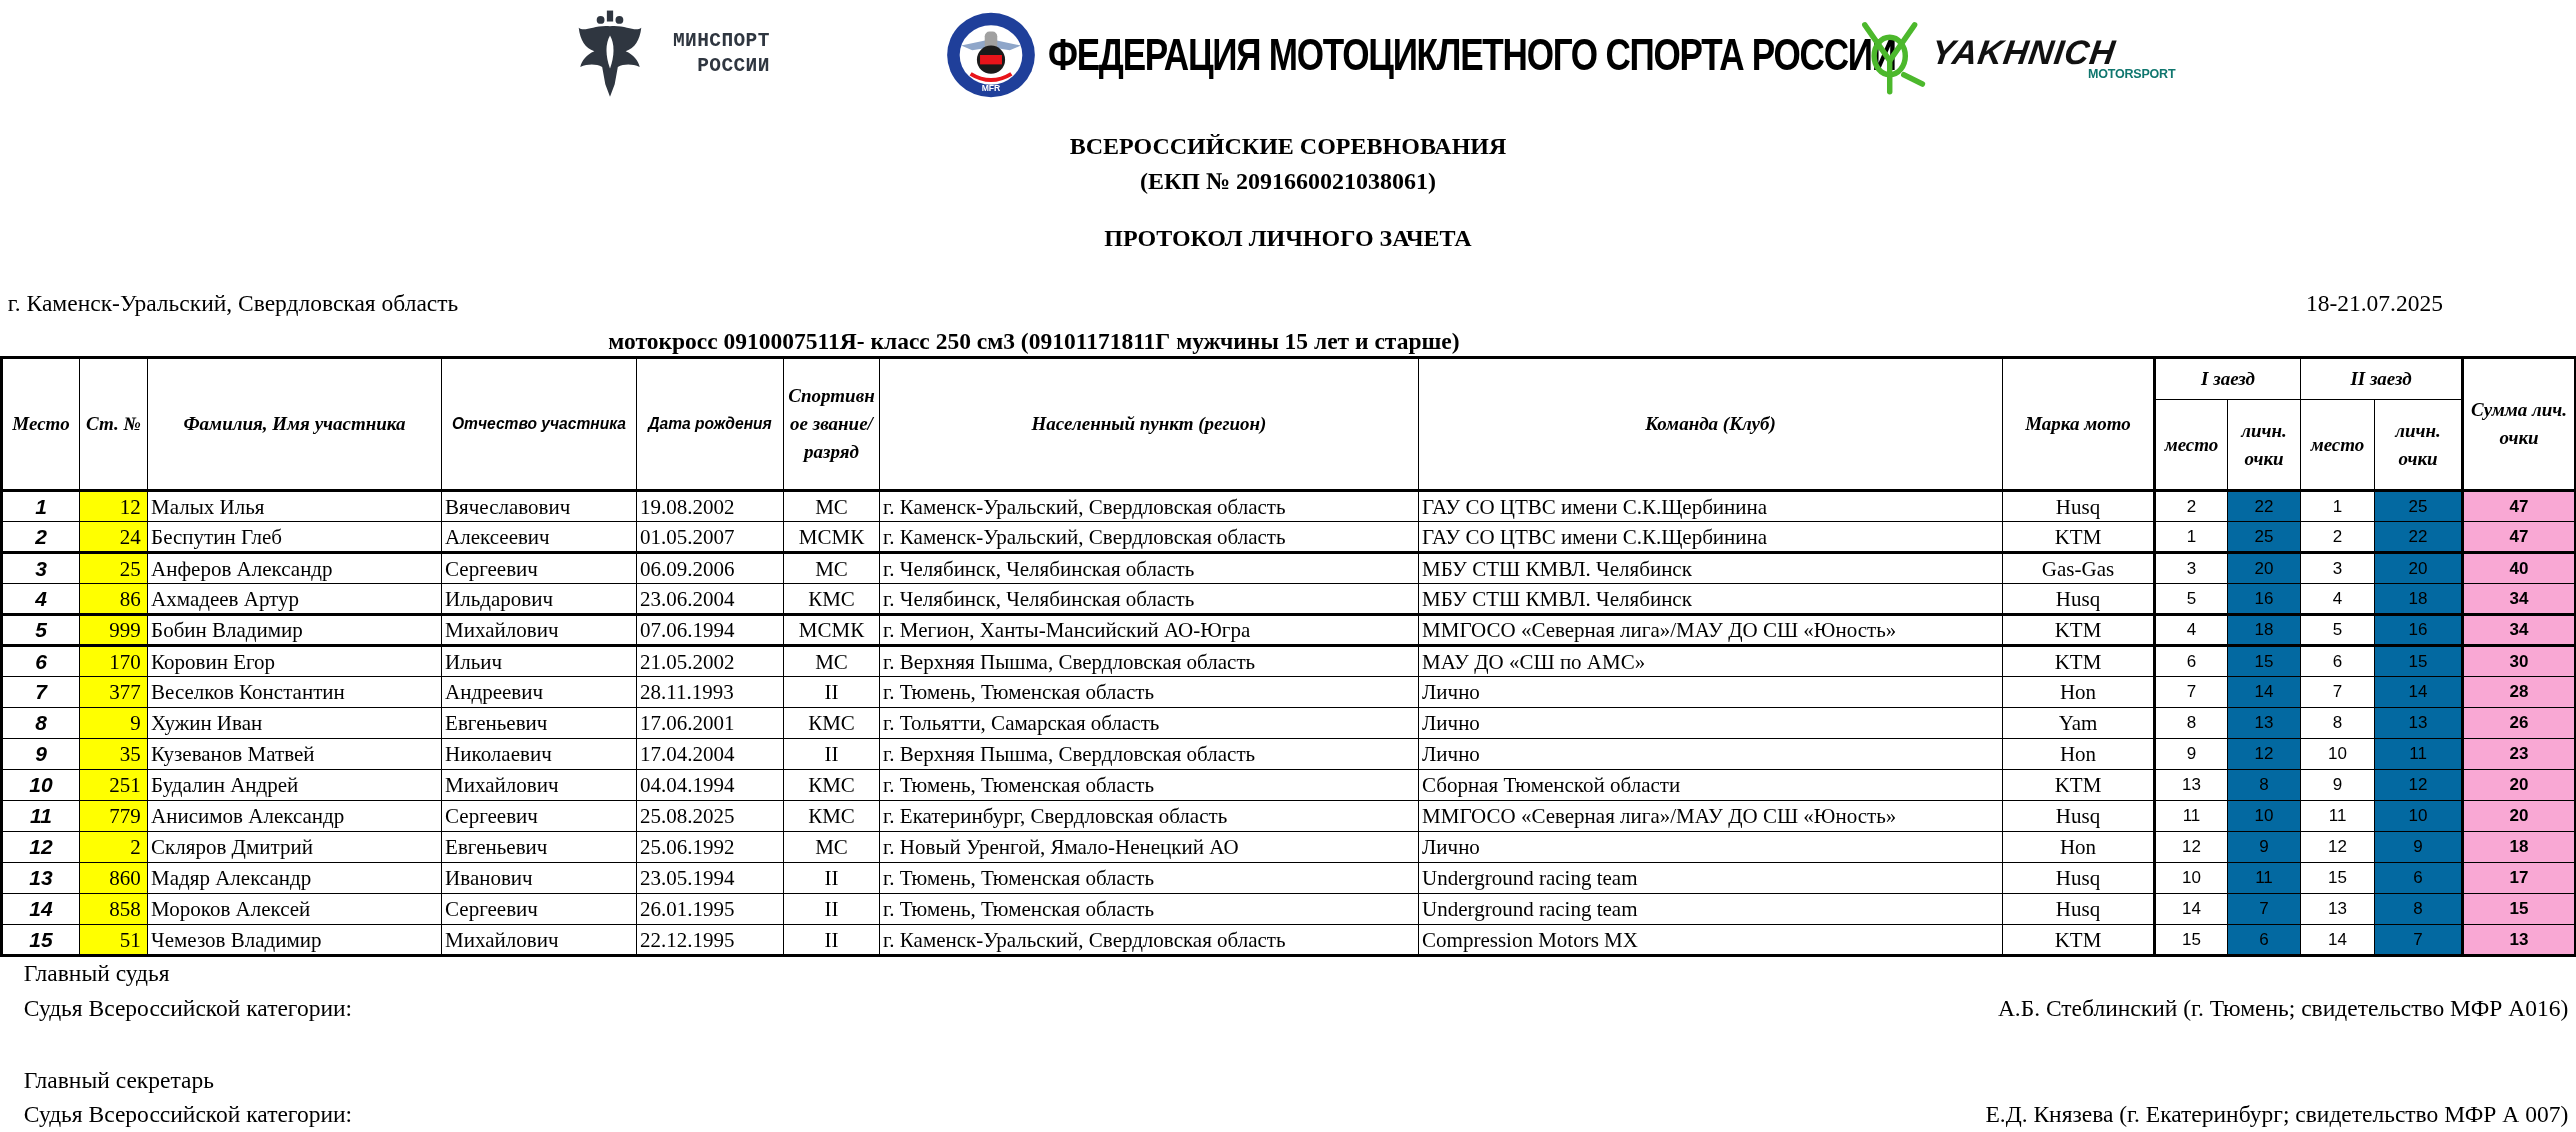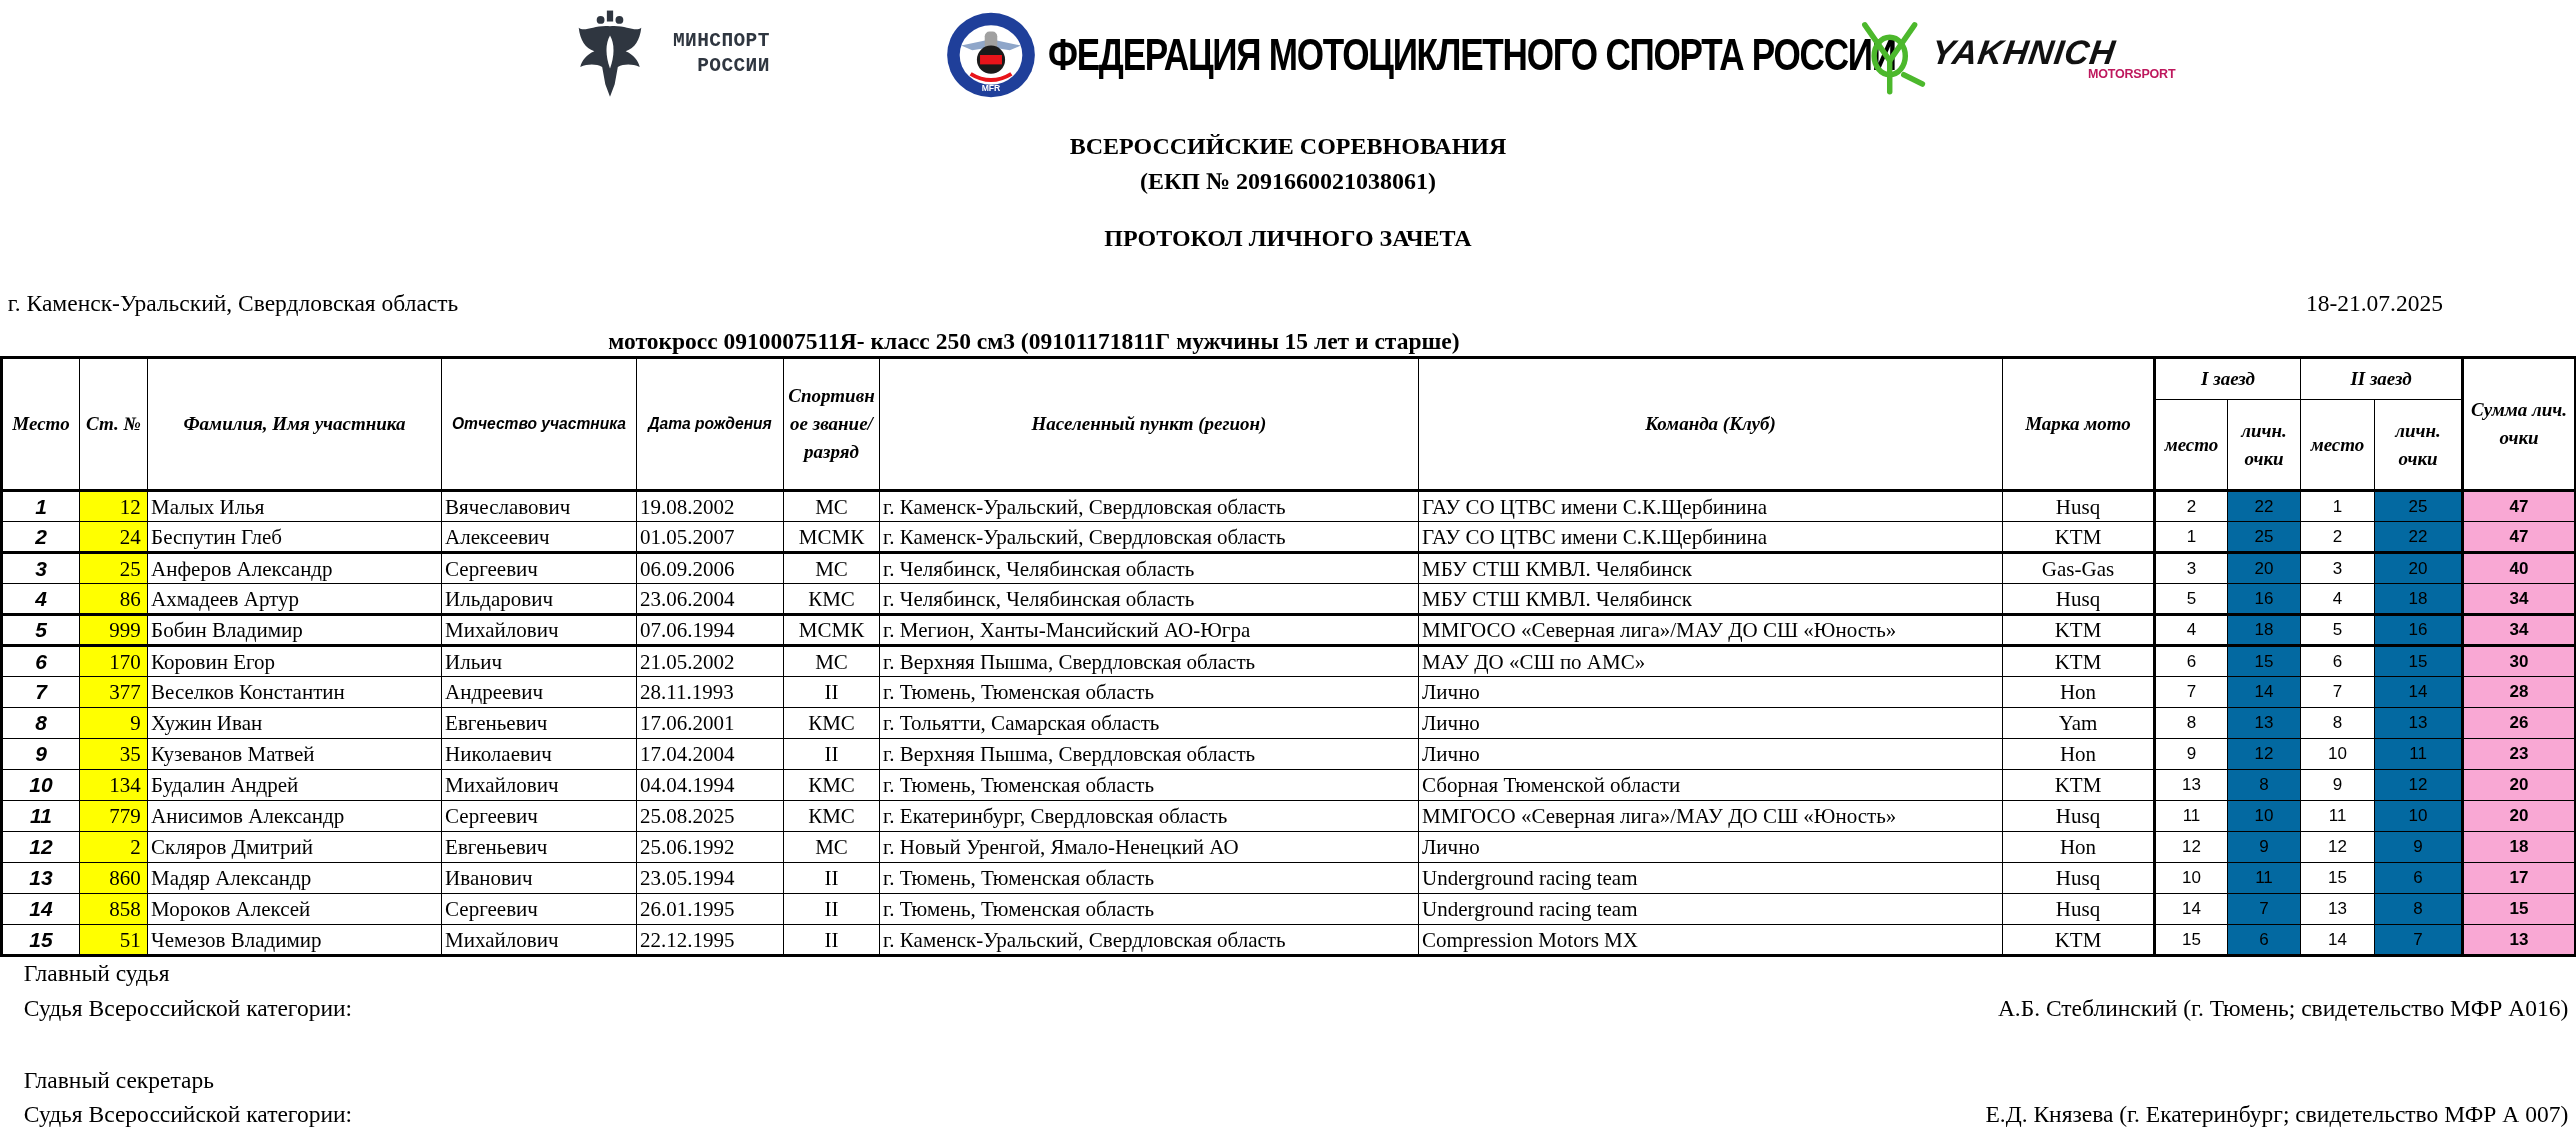--- a/index.html
+++ b/index.html
@@ -10,21 +10,21 @@
   .logo-minsport { position: absolute; left: 561px; top: 9.4px; width: 227px; height: 90px; display: flex; align-items: center; }
   .logo-minsport svg { width: 98px; height: 90px; }
   .minsport-text { margin-left: 14px; font-family: Liberation Mono, monospace; font-weight: bold; color: #2f3640; font-size: 19.5px; line-height: 25px; text-align: right; letter-spacing: 0.4px; }
 
   .logo-mfr { position: absolute; left: 944px; top: 11px; width: 94px; height: 88px; }
   .fed-title { position: absolute; left: 1048px; top: 28px; font-family: "Liberation Sans", sans-serif; font-weight: bold; font-size: 45px; line-height: 53px; letter-spacing: -1.6px; transform: scaleX(0.78); transform-origin: left center; white-space: nowrap; color: #000; }
 
   .logo-yak { position: absolute; left: 1857px; top: 17px; width: 297px; height: 78px; }
   .yak-emblem { position: absolute; left: 0; top: 0; width: 74px; height: 78px; }
   .yak-name { position: absolute; left: 75px; top: 15.6px; font-family: "Liberation Sans", sans-serif; font-weight: bold; font-style: italic; font-size: 34px; line-height: 38px; letter-spacing: 0.8px; color: #111; transform: skewX(-8deg); }
-  .yak-sub { position: absolute; left: 231px; top: 50px; font-family: "Liberation Sans", sans-serif; font-weight: bold; font-size: 12.5px; color: #be185d; letter-spacing: -0.2px; }
+  .yak-sub { position: absolute; left: 231px; top: 50px; font-family: "Liberation Sans", sans-serif; font-weight: bold; font-size: 12.5px; color: #0f766e; letter-spacing: -0.2px; }
 
   
   .title-line { position: absolute; left: 0; width: 2576px; text-align: center; font-weight: bold; font-size: 24px; line-height: 30px; }
   .t1 { top: 131px; }
   .t2 { top: 166px; }
   .t3 { top: 223px; }
 
   .place { position: absolute; left: 7.8px; top: 289px; font-size: 23.5px; line-height: 28px; }
   .date { position: absolute; right: 133px; top: 289px; font-size: 23.5px; line-height: 28px; }
   .discipline { position: absolute; left: 0; width: 2068px; top: 327px; text-align: center; font-weight: bold; font-size: 23.5px; line-height: 28px; }
@@ -301,21 +301,21 @@
     <td class="c-center">Hon</td>
     <td class="c-sans bl">9</td>
     <td class="c-pts">12</td>
     <td class="c-sans">10</td>
     <td class="c-pts br">11</td>
     <td class="c-sum">23</td>
   </tr>
 
   <tr>
     <td class="c-place">10</td>
-    <td class="c-num">134</td>
+    <td class="c-num">251</td>
     <td>Будалин Андрей</td>
     <td>Михайлович</td>
     <td>04.04.1994</td>
     <td class="c-center">КМС</td>
     <td>г. Тюмень, Тюменская область</td>
     <td>Сборная Тюменской области</td>
     <td class="c-center">KTM</td>
     <td class="c-sans bl">13</td>
     <td class="c-pts">8</td>
     <td class="c-sans">9</td>

